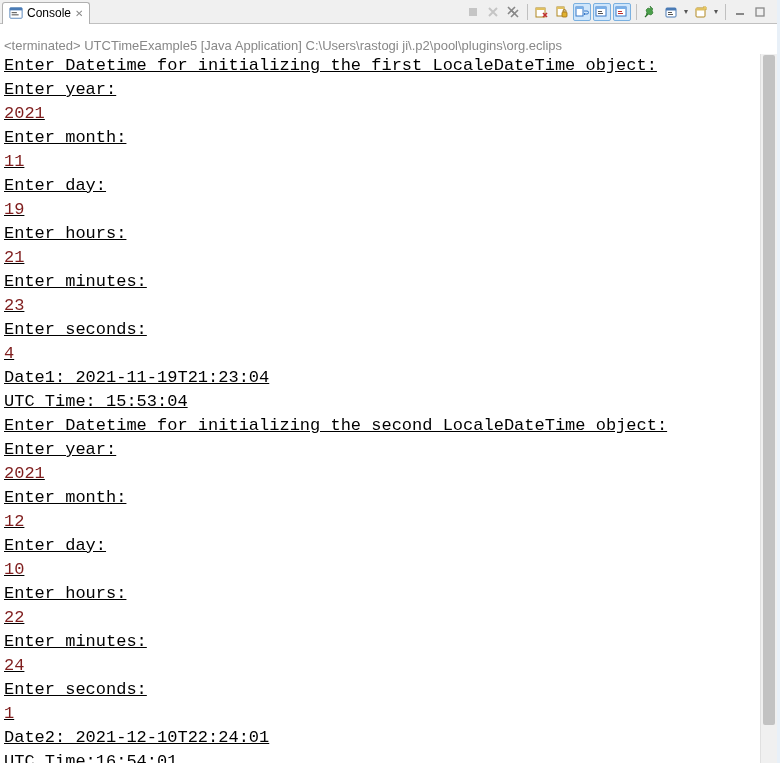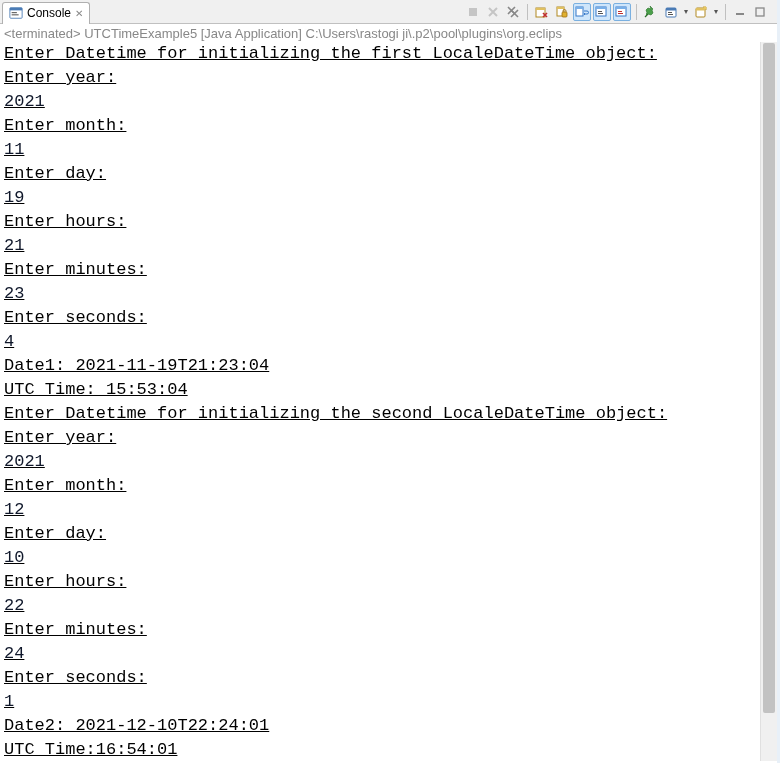--- a/index.html
+++ b/index.html
@@ -70,21 +70,21 @@
     border: 1px solid #7ab0e0;
   }
   .dd-arrow {
     width: 8px;
     font-size: 8px;
     color: #555;
     cursor: pointer;
     text-align:center;
   }
   .status-line {
-    padding: 2px 4px 1px 4px;
+    padding: 14px 4px 1px 4px;
     color: #888;
     font-size: 13px;
     white-space: nowrap;
     overflow: hidden;
   }
   .console-scroll {
     display: flex;
     height: calc(763px - 24px - 20px);
     text-decoration: underline;
   }
@@ -106,21 +106,21 @@
   }
   .scrollbar-thumb {
     position: absolute;
     top: 1px;
     left: 2px;
     right: 2px;
     height: 670px;
     background: #c2c2c2;
     border-radius: 2px;
   }
-  .in { color: #0f172a; }
+  .in { color: #7f1d1d; }
   .console-icon svg { width:14px; height:14px; display:block;}
 </style>
 </head>
 <body>
 
 <div class="tab-bar">
   <div class="tab">
     <span class="console-icon">
       <svg viewBox="0 0 16 16">
           <rect x="1" y="2" width="14" height="12" rx="1" fill="#fff" stroke="#4a7bb5" stroke-width="1"></rect>

